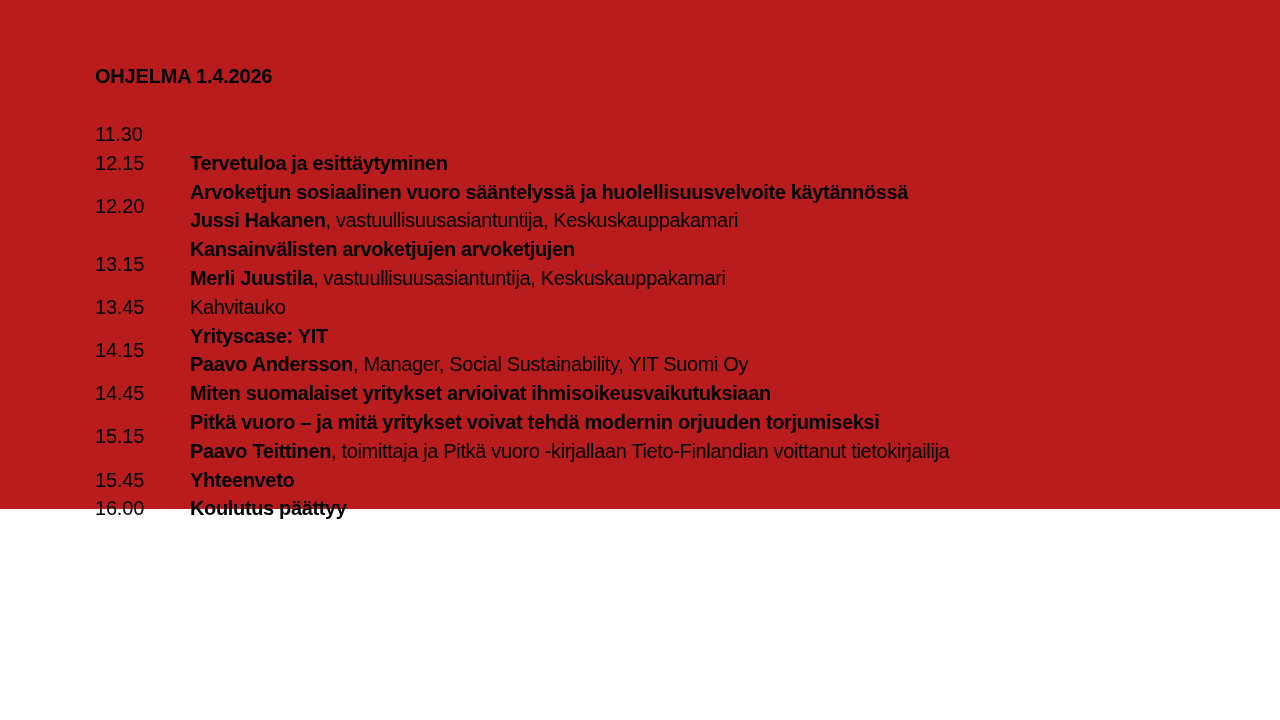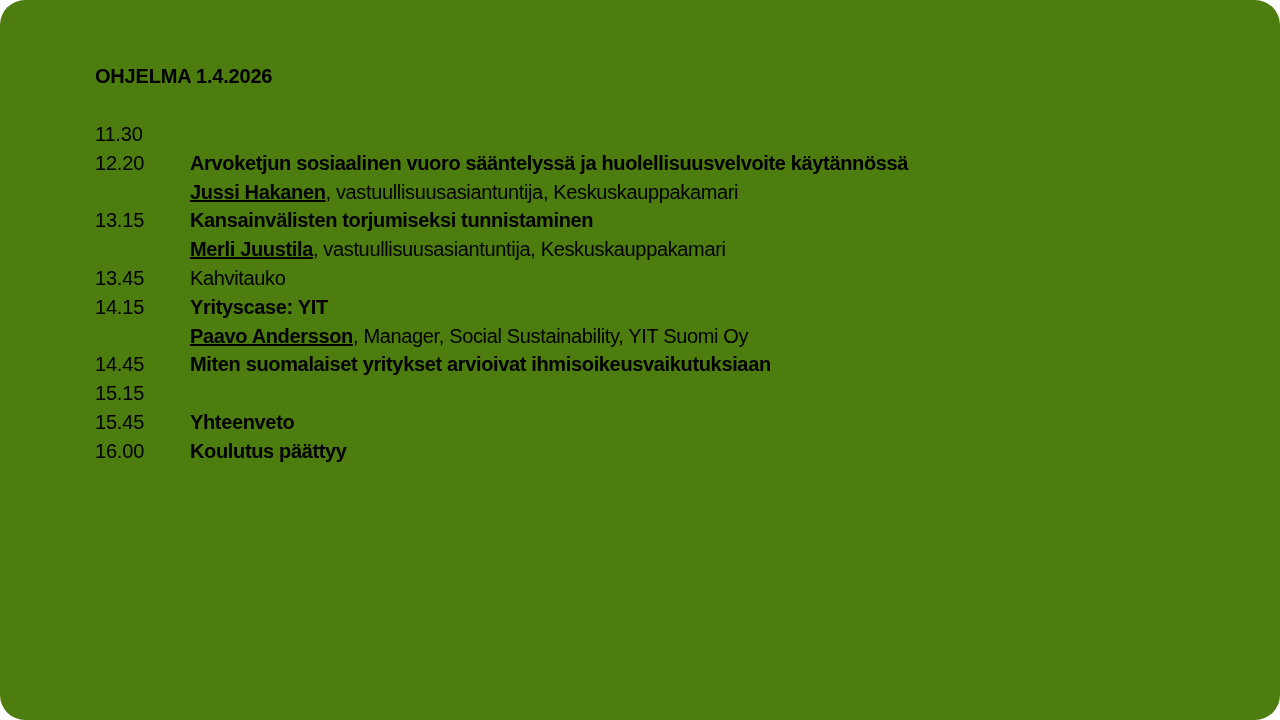--- a/index.html
+++ b/index.html
@@ -12,43 +12,42 @@
       height: 720px;
       position: relative;
       overflow: hidden;
       font-family: "Liberation Sans", sans-serif;
       color: #000000;
     }
     .slide {
       position: absolute;
       left: 0; top: 0;
       width: 1280px;
-      height: 720px;
-      background: #4d7c0f;
-      border-radius: 25px;
+      height: 509px;
+      background: #b91c1c;
     }
     .title {
       position: absolute;
       left: 95px;
       top: 64px;
       font-size: 20px;
       font-weight: bold;
       line-height: 24px;
       letter-spacing: -0.2px;
       margin: 0;
     }
     .agenda {
       position: absolute;
       left: 95px;
       top: 120px;
       width: 960px;
     }
     .row {
       display: flex;
-      align-items: flex-start;
+      align-items: center;
     }
     .time {
       width: 95px;
       flex: 0 0 95px;
       font-size: 20px;
       line-height: 28.8px;
       letter-spacing: -0.2px;
     }
     .content {
       flex: 1;
@@ -62,51 +61,56 @@
       display: block;
     }
     .topic.plain {
       font-weight: normal;
     }
     .speaker-line {
       display: block;
     }
     .speaker-name {
       font-weight: bold;
-      text-decoration: underline;
     }
     .speaker-role {
       font-weight: normal;
     }
   </style>
 </head>
 <body>
 
 <div class="slide">
   <h1 class="title">OHJELMA 1.4.2026</h1>
 
   <div class="agenda">
 
     <div class="row">
       <span class="time">11.30</span>
     </div>
 
+    <div class="row">
+      <span class="time">12.15</span>
+      <div class="content">
+        <span class="topic">Tervetuloa ja esittäytyminen</span>
+      </div>
+    </div>
 
     <div class="row">
       <span class="time">12.20</span>
       <div class="content" style="max-width:720px">
         <span class="topic">Arvoketjun sosiaalinen vuoro sääntelyssä ja huolellisuusvelvoite käytännössä</span>
         <span class="speaker-line"><span class="speaker-name">Jussi Hakanen</span><span class="speaker-role">, vastuullisuusasiantuntija, Keskuskauppakamari</span></span>
       </div>
     </div>
 
     <div class="row">
       <span class="time">13.15</span>
       <div class="content">
-        <span class="topic">Kansainvälisten torjumiseksi tunnistaminen</span>
+        <span class="topic">Kansainvälisten arvoketjujen arvoketjujen</span>
         <span class="speaker-line"><span class="speaker-name">Merli Juustila</span><span class="speaker-role">, vastuullisuusasiantuntija, Keskuskauppakamari</span></span>
       </div>
     </div>
 
     <div class="row">
       <span class="time">13.45</span>
       <div class="content">
         <span class="topic plain">Kahvitauko</span>
       </div>
     </div>
@@ -121,20 +125,24 @@
 
     <div class="row">
       <span class="time">14.45</span>
       <div class="content">
         <span class="topic">Miten suomalaiset yritykset arvioivat ihmisoikeusvaikutuksiaan</span>
       </div>
     </div>
 
     <div class="row">
       <span class="time">15.15</span>
+      <div class="content" style="max-width:830px">
+        <span class="topic" style="white-space:nowrap">Pitkä vuoro – ja mitä yritykset voivat tehdä modernin orjuuden torjumiseksi</span>
+        <span class="speaker-line"><span class="speaker-name">Paavo Teittinen</span><span class="speaker-role">, toimittaja ja Pitkä vuoro -kirjallaan Tieto-Finlandian voittanut tietokirjailija</span></span>
+      </div>
     </div>
 
     <div class="row">
       <span class="time">15.45</span>
       <div class="content">
         <span class="topic">Yhteenveto</span>
       </div>
     </div>
 
     <div class="row">

